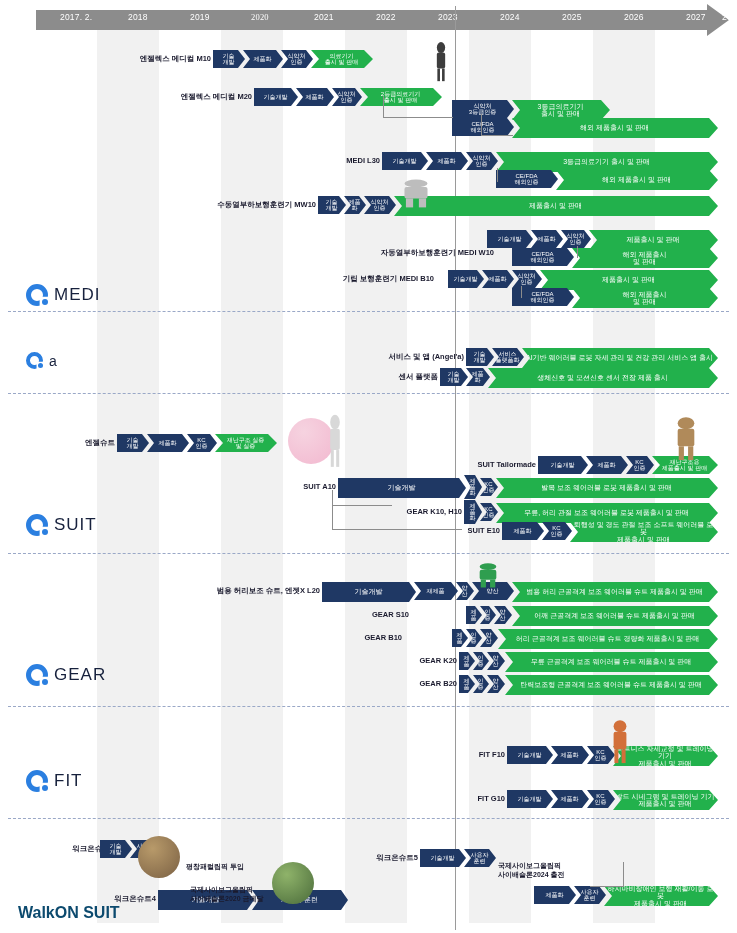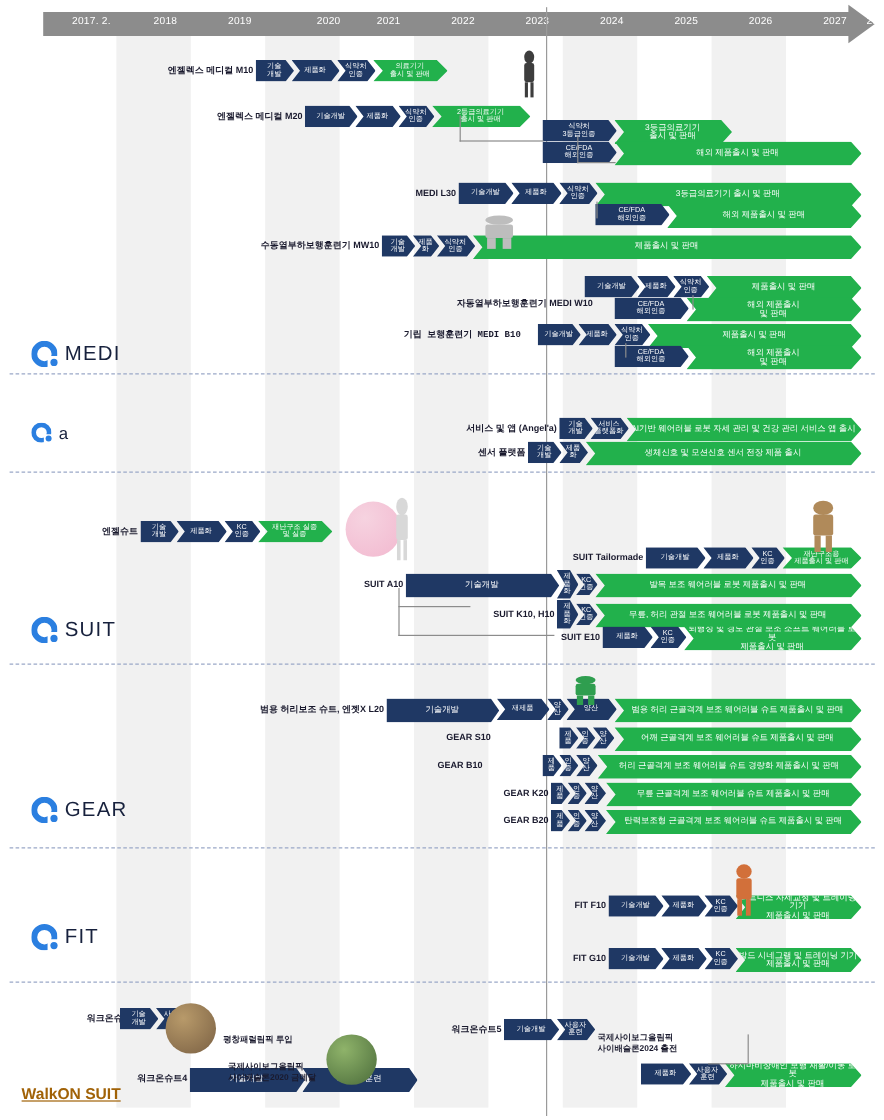--- a/index.html
+++ b/index.html
@@ -48,21 +48,21 @@
   .brand .logo .ring { position:absolute; inset:0; border-radius:50%;
       border:5px solid #2b7fe0; clip-path:polygon(0 0,100% 0,100% 58%,62% 58%,62% 100%,0 100%); }
   .brand .logo .dot { position:absolute; right:0px; bottom:1px; width:6px; height:6px;
       border-radius:50%; background:#2b7fe0; }
   .brand .btxt { font-size:17px; color:#17213d; letter-spacing:1px; }
   .brand.small .logo { width:17px; height:17px; }
   .brand.small .logo .ring { border-width:4px; }
   .brand.small .logo .dot { width:5px; height:5px; }
   .brand.small .btxt { font-size:14px; }
 
-  .walkon { position:absolute; font-size:13px; font-weight:bold; color:#a16207;text-decoration:underline; }
+  .walkon { position:absolute; font-size:16px; font-weight:bold; color:#0c4a6e; }
 
   
   .sep { position:absolute; left:8px; width:721px; border-top:1px dashed #9aa8c7; }
 
   
   .photo { position:absolute; border-radius:50%; overflow:hidden; }
   .note { position:absolute; font-size:7px; color:#1a1a2e; font-weight:bold;
           line-height:1.35; white-space:pre-line; }
   .figure { position:absolute; }
 </style>
@@ -78,21 +78,21 @@
       <div class="band" style="left: 469px; width: 62px;"></div>
       <div class="band" style="left: 593px; width: 62px;"></div>
     </div>
 
   <div class="tl-bar"></div>
   <div class="tl-arrow"></div>
   <div id="ticks">
       <div class="tl-tick" style="left: 60px;">2017. 2.</div>
       <div class="tl-tick" style="left: 128px;">2018</div>
       <div class="tl-tick" style="left: 190px;">2019</div>
-      <div class="tl-tick" style="left: 264px;">2020</div>
+      <div class="tl-tick" style="left: 251px; font-family: Liberation Serif, serif;">2020</div>
       <div class="tl-tick" style="left: 314px;">2021</div>
       <div class="tl-tick" style="left: 376px;">2022</div>
       <div class="tl-tick" style="left: 438px;">2023</div>
       <div class="tl-tick" style="left: 500px;">2024</div>
       <div class="tl-tick" style="left: 562px;">2025</div>
       <div class="tl-tick" style="left: 624px;">2026</div>
       <div class="tl-tick" style="left: 686px;">2027</div>
       <div class="tl-tick" style="left: 722px;">2028</div>
     </div>
 
@@ -141,21 +141,21 @@
       <div class="rlab" style="top: 248px; left: 0px; width: 494px;">자동열부하보행훈련기 MEDI W10</div>
       <div class="chev navy first" style="left: 487px; top: 230px; width: 46px;">기술개발</div>
       <div class="chev navy" style="left: 531px; top: 230px; width: 32px;">제품화</div>
       <div class="chev navy" style="left: 561px; top: 230px; width: 30px;">식약처
 인증</div>
       <div class="chev green big" style="left: 589px; top: 230px; width: 129px;">제품출시 및 판매</div>
       <div class="chev navy first" style="left: 512px; top: 248px; width: 62px;">CE/FDA
 해외인증</div>
       <div class="chev green big" style="left: 572px; top: 248px; width: 146px;">해외 제품출시
 및 판매</div>
-      <div class="rlab" style="top: 274px; left: 0px; width: 434px; font-family: Liberation Mono, monospace;">기립 보행훈련기 MEDI B10</div>
+      <div class="rlab" style="top: 274px; left: 0px; width: 434px;">기립 보행훈련기 MEDI B10</div>
       <div class="chev navy first" style="left: 448px; top: 270px; width: 36px;">기술개발</div>
       <div class="chev navy" style="left: 482px; top: 270px; width: 32px;">제품화</div>
       <div class="chev navy" style="left: 512px; top: 270px; width: 30px;">식약처
 인증</div>
       <div class="chev green big" style="left: 540px; top: 270px; width: 178px;">제품출시 및 판매</div>
       <div class="chev navy first" style="left: 512px; top: 288px; width: 62px;">CE/FDA
 해외인증</div>
       <div class="chev green big" style="left: 572px; top: 288px; width: 146px;">해외 제품출시
 및 판매</div>
       <div class="rlab" style="top: 352px; left: 0px; width: 464px;">서비스 및 앱 (Angel'a)</div>
@@ -186,21 +186,21 @@
       <div class="chev green" style="left: 652px; top: 456px; width: 66px;">재난구조용
 제품출시 및 판매</div>
       <div class="rlab" style="top: 482px; left: 0px; width: 336px; padding-left: 20px;">SUIT A10</div>
       <div class="chev navy first big" style="left: 338px; top: 478px; width: 128px;">기술개발</div>
       <div class="chev navy tall" style="left: 464px; top: 475px; width: 18px;">제
 품
 화</div>
       <div class="chev navy" style="left: 480px; top: 478px; width: 18px;">KC
 인증</div>
       <div class="chev green big" style="left: 496px; top: 478px; width: 222px;">발목 보조 웨어러블 로봇 제품출시 및 판매</div>
-      <div class="rlab" style="top: 507px; left: 0px; width: 462px;">SUIT K10, H10</div>
+      <div class="rlab" style="top: 507px; left: 0px; width: 462px;">GEAR K10, H10</div>
       <div class="chev navy first tall" style="left: 464px; top: 500px; width: 18px;">제
 품
 화</div>
       <div class="chev navy" style="left: 480px; top: 503px; width: 18px;">KC
 인증</div>
       <div class="chev green big" style="left: 496px; top: 503px; width: 222px;">무릎, 허리 관절 보조 웨어러블 로봇 제품출시 및 판매</div>
       <div class="rlab" style="top: 526px; left: 0px; width: 500px;">SUIT E10</div>
       <div class="chev navy first" style="left: 502px; top: 522px; width: 42px;">제품화</div>
       <div class="chev navy" style="left: 542px; top: 522px; width: 30px;">KC
 인증</div>

